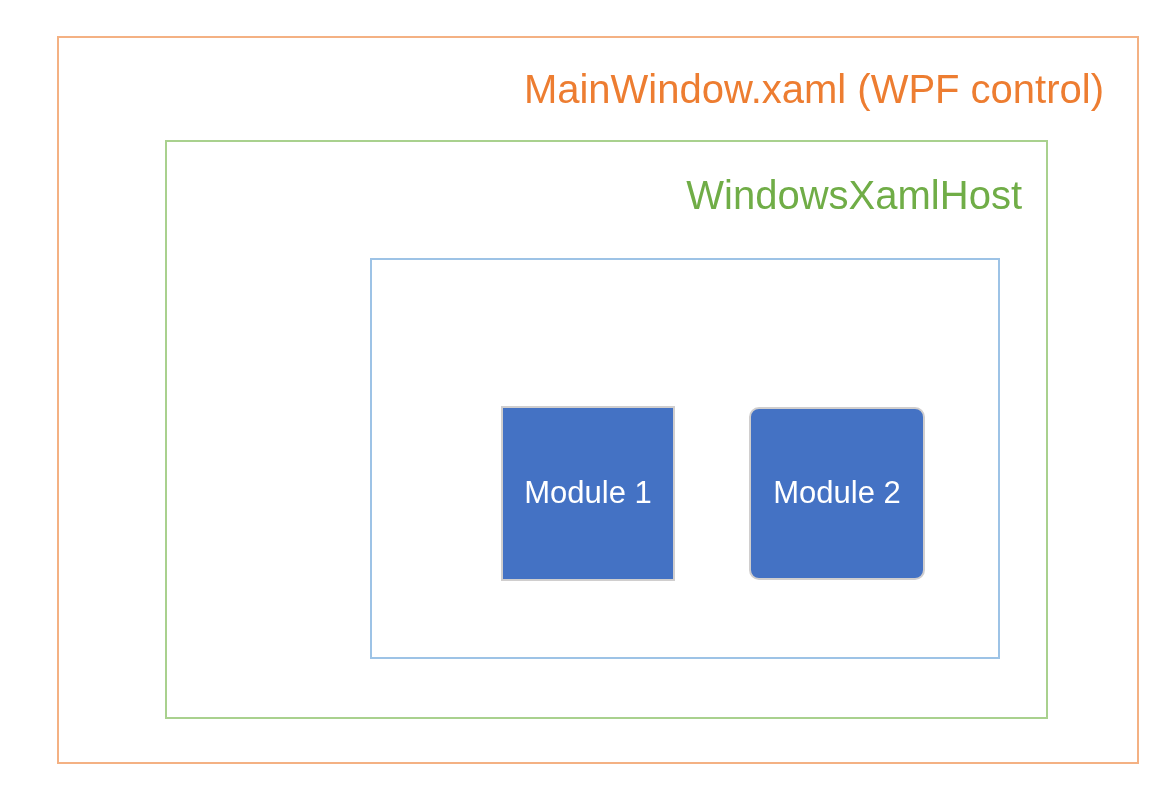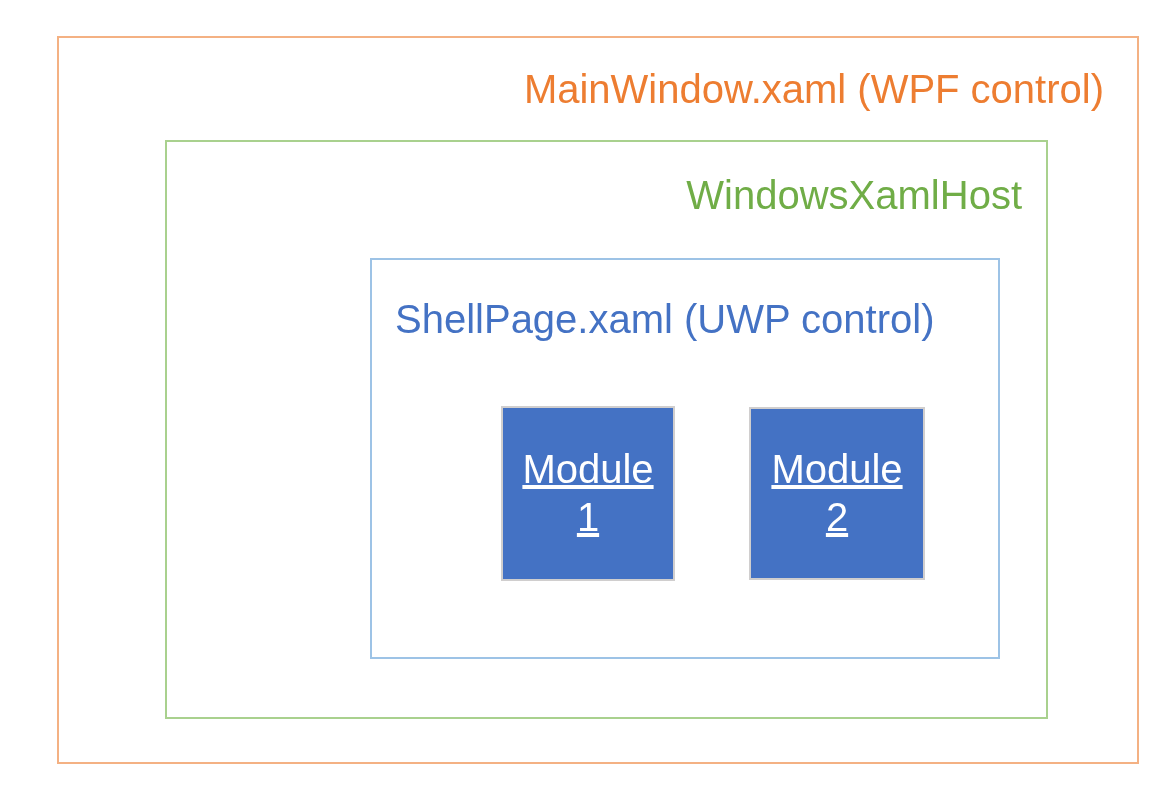--- a/index.html
+++ b/index.html
@@ -53,42 +53,40 @@
     position: absolute;
     background: var(--module-fill);
     border: 2px solid var(--module-border);
     color: var(--module-text);
     display: flex;
     align-items: center;
     justify-content: center;
     text-align: center;
   }
   .module-1 { left: 501px; top: 406px; width: 174px; height: 175px; }
-  .module-2 { left: 749px; top: 407px; width: 176px; height: 173px; }
+  .module-2 { left: 749px; top: 407px; width: 176px; height: 173px; border-radius: 10px; }
   .module-label {
-    font-size: 40px;
+    font-size: 31px;
     line-height: 1.18;
     width: 140px; 
     text-align: center;
-    text-decoration: underline;
   }
 </style>
 </head>
 <body>
 
 <div class="canvas">
 
   <div class="box box-wpf"></div>
   <div class="diagram-label label-wpf">MainWindow.xaml (WPF control)</div>
 
   <div class="box box-host"></div>
   <div class="diagram-label label-host">WindowsXamlHost</div>
 
   <div class="box box-shell"></div>
-  <div class="diagram-label label-shell">ShellPage.xaml (UWP control)</div>
 
   <div class="module module-1">
     <div class="module-label">Module 1</div>
   </div>
 
   <div class="module module-2">
     <div class="module-label">Module 2</div>
   </div>
 
 </div>

